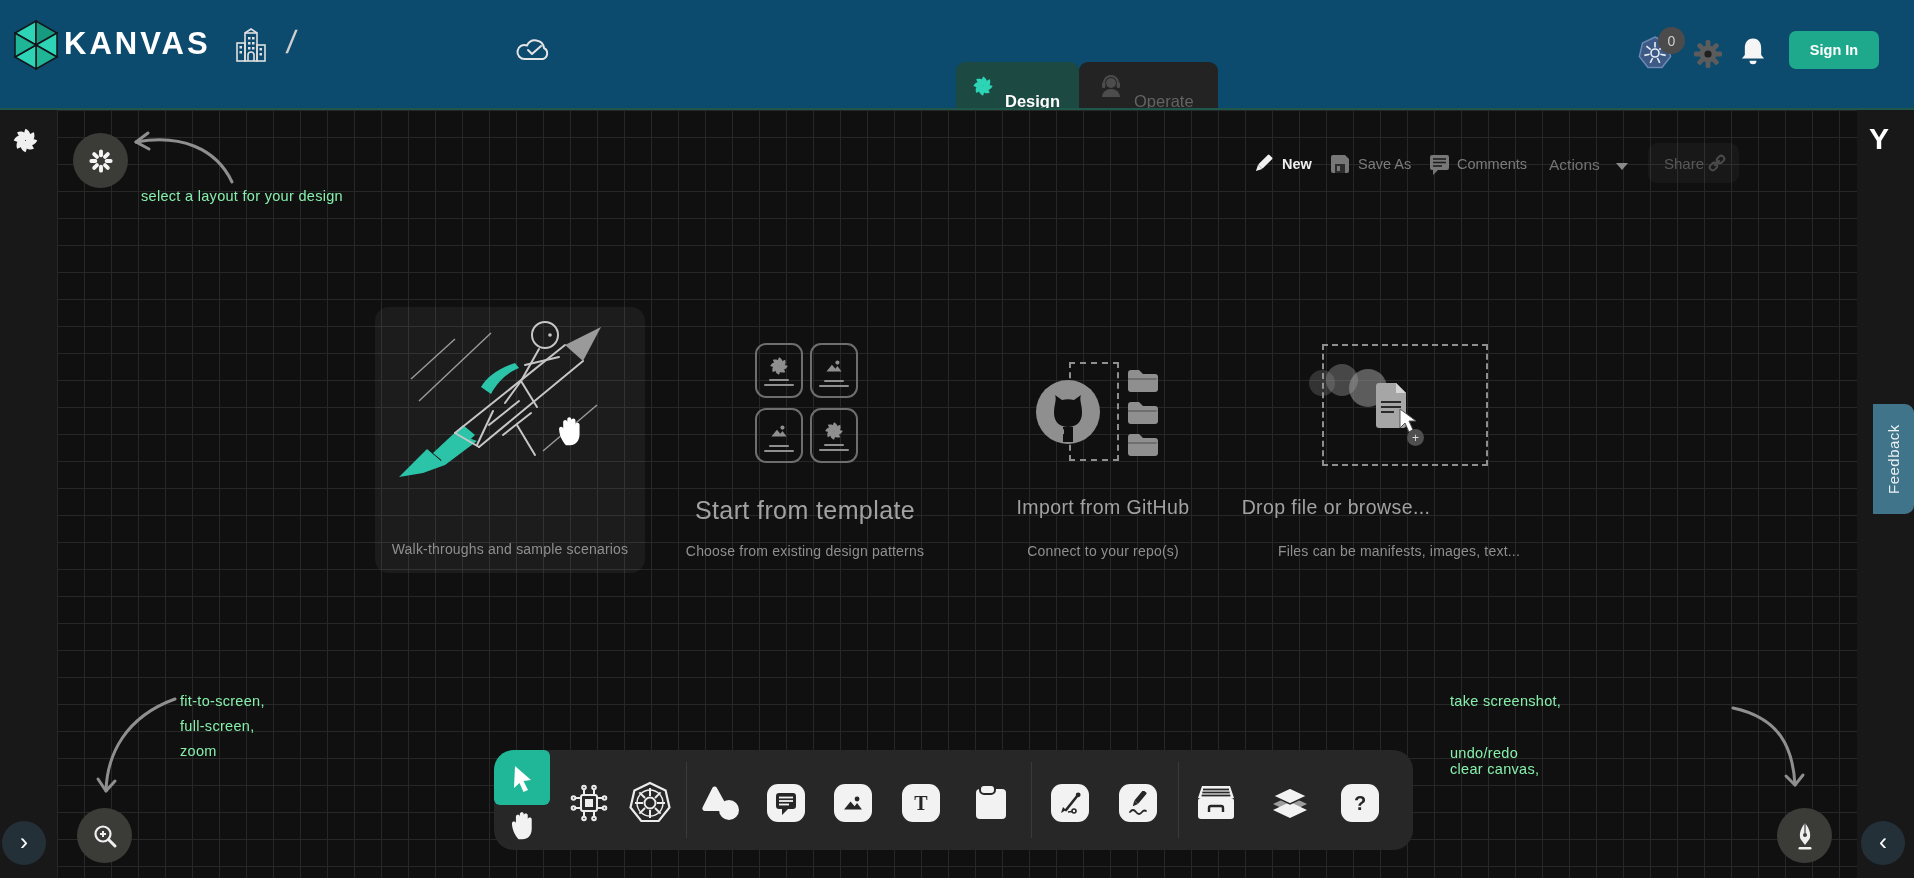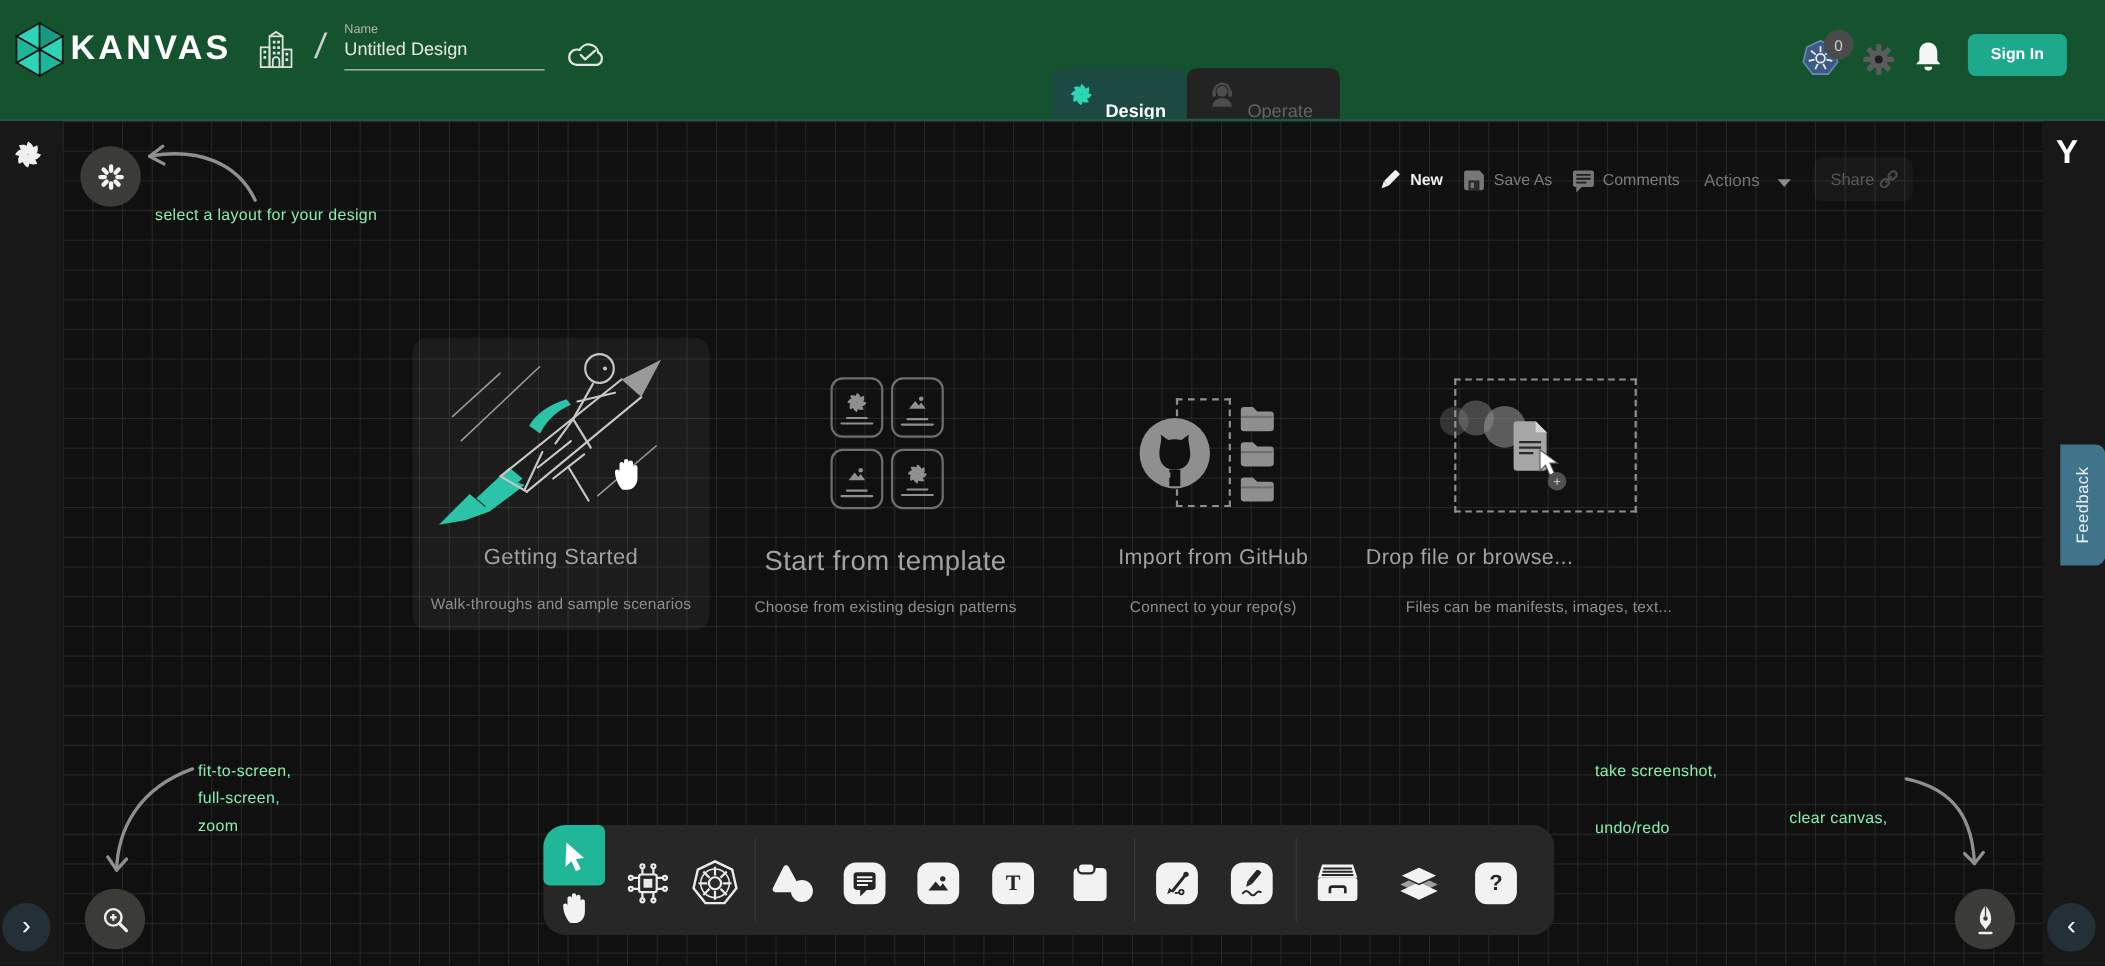--- a/index.html
+++ b/index.html
@@ -1,20 +1,20 @@
 <!DOCTYPE html>
 <html><head>
 <meta charset="utf-8">
 <style>
   html,body{margin:0;padding:0;background:#000;}
   #app{position:relative;width:1914px;height:878px;overflow:hidden;
        font-family:"Liberation Sans",sans-serif;background:#1e1e1e;-webkit-font-smoothing:antialiased;}
   .abs{position:absolute;}
   
-  .header{position:absolute;left:0;top:0;width:1914px;height:134px;background:#14532d;}
+  .header{position:absolute;left:0;top:0;width:1914px;height:134px;background:#0c4a6e;}
   .brand-text{position:absolute;left:64px;top:26px;font-size:31px;font-weight:800;color:#fff;letter-spacing:3px;}
   .slash{position:absolute;left:287px;top:24px;font-size:32px;font-weight:300;color:#cfcfcf;transform:skewX(-8deg);}
   .name-group{position:absolute;left:313px;top:21px;width:182px;}
   .name-label{font-size:11.5px;color:#b3b3b3;}
   .name-input{display:block;width:182px;margin-top:3px;background:transparent;border:none;border-bottom:1px solid #d6d6d6;
       color:#e8e8e8;font-size:16.5px;font-family:"Liberation Sans",sans-serif;padding:0 0 8px 0;outline:none;}
   .badge{position:absolute;left:1658px;top:27px;width:27px;height:27px;border-radius:50%;background:#4b4b4b;
       color:#cfcfcf;font-size:14px;display:flex;align-items:center;justify-content:center;z-index:2;}
   .signin{position:absolute;left:1789px;top:31px;width:90px;height:38px;border-radius:7px;background:#1fa98c;border:none;
       color:#fff;font-size:14.5px;font-weight:700;font-family:"Liberation Sans",sans-serif;cursor:pointer;}
@@ -125,24 +125,20 @@
           <rect x="19" y="20" width="2.5" height="2.5"></rect>
         <rect x="6.5" y="19" width="2.5" height="2.5"></rect>
           <rect x="26.5" y="21" width="2.5" height="2.5"></rect>
         <rect x="6.5" y="24" width="2.5" height="2.5"></rect>
           <rect x="26.5" y="26" width="2.5" height="2.5"></rect>
       </g>
     </svg>
 
     <div class="slash">/</div>
 
-    <div class="name-group">
-      <div class="name-label">Name</div>
-      <input class="name-input" type="text" value="Untitled Design" style="">
-    </div>
 
     <svg class="abs" style="left:514px;top:33px" width="42" height="32" viewBox="0 0 42 32">
       <path d="M11,26 a7,7 0 1 1 2,-13.5 a9,9 0 0 1 17,2.5 a6,6 0 0 1 -1,11 Z" fill="none" stroke="#e5e5e5" stroke-width="2" stroke-linejoin="round"></path>
       <path d="M14,17 l4,4 l9,-8" fill="none" stroke="#e5e5e5" stroke-width="2" stroke-linecap="round" stroke-linejoin="round"></path>
     </svg>
 
     <svg class="abs" style="left:1637px;top:35px" width="36" height="36" viewBox="-18 -18 36 36">
       <polygon points="0,-16 12.5,-10 15.6,3.5 7,14.4 -7,14.4 -15.6,3.5 -12.5,-10" fill="#3c5a85" stroke="#6d88b4" stroke-width="1.5"></polygon>
       <g stroke="#e9eef5" stroke-width="1.6">
         <circle cx="0" cy="0" r="4" fill="none"></circle>
@@ -301,21 +297,20 @@
         <path d="M146,36 L128,68"></path>
         <path d="M132,52 L166,44"></path>
         <path d="M128,68 L144,94 M128,68 L112,90"></path>
       </g>
       <circle cx="157" cy="22" r="1.8" fill="#c6c6c6"></circle>
       <path d="M122,50 C104,56 94,64 88,74 L98,81 C105,68 114,60 126,55 Z" fill="#2bc4a8"></path>
     </svg>
     <svg class="abs" style="left:180px;top:108px;color:#fff" width="30" height="33">
         <use href="#sym-hand"></use>
       </svg>
-    <div class="card-title" style="left:-15px;top:189px">Getting Started</div>
     <div class="card-sub" style="left:-25px;top:234px">Walk-throughs and sample scenarios</div>
   </div>
 
   <div>
     <div class="tile" style="left:755px;top:343px">
       <svg width="20" height="20">
           <use href="#sym-pinwheel"></use>
         </svg>
       <div class="ln" style="width:20px"></div>
         <div class="ln" style="width:30px"></div>
@@ -401,21 +396,21 @@
     <g stroke="#8f8f8f" stroke-width="3" fill="none" stroke-linecap="round">
       <path d="M80,14 C30,32 12,70 11,106"></path>
       <path d="M11,106 L3,94 M11,106 L20,96"></path>
     </g>
   </svg>
   <div class="hint abs" style="left:180px;top:693px">fit-to-screen,</div>
   <div class="hint abs" style="left:180px;top:718px">full-screen,</div>
   <div class="hint abs" style="left:180px;top:743px">zoom</div>
 
   <div class="hint abs" style="left:1450px;width:266px;text-align:left;top:693px">take screenshot,</div>
-  <div class="hint abs" style="left:1450px;width:266px;text-align:right;top:736px">clear canvas,</div>
+  <div class="hint abs" style="left:1450px;width:266px;top:761px">clear canvas,</div>
   <div class="hint abs" style="left:1450px;width:266px;text-align:left;top:745px">undo/redo</div>
   <svg class="abs" style="left:1725px;top:693px" width="85" height="105">
     <g stroke="#8f8f8f" stroke-width="3" fill="none" stroke-linecap="round">
       <path d="M8,15 C55,25 68,55 70,92"></path>
       <path d="M70,92 L61,83 M70,92 L78,82"></path>
     </g>
   </svg>
   <div class="circle-btn" style="left:1777px;top:808px;width:55px;height:55px">
     <svg width="26" height="30" viewBox="-13 -15 26 30">
       <path fill="#f0f0f0" d="M0,-13 C5,-7 6,-1 4.5,3 L0,9 L-4.5,3 C-6,-1 -5,-7 0,-13 Z"></path>

